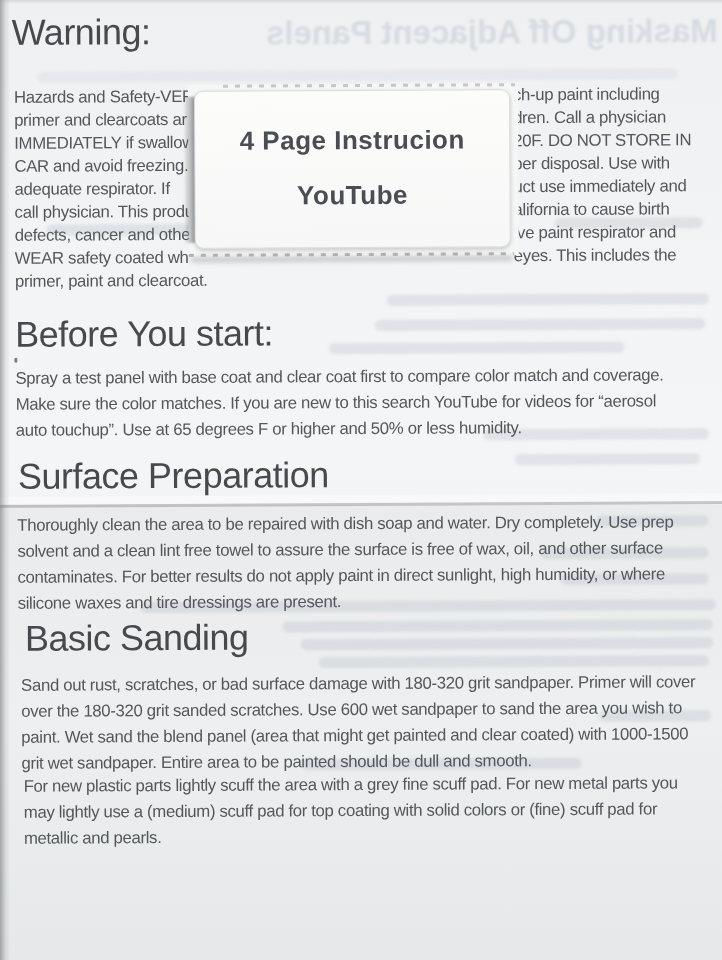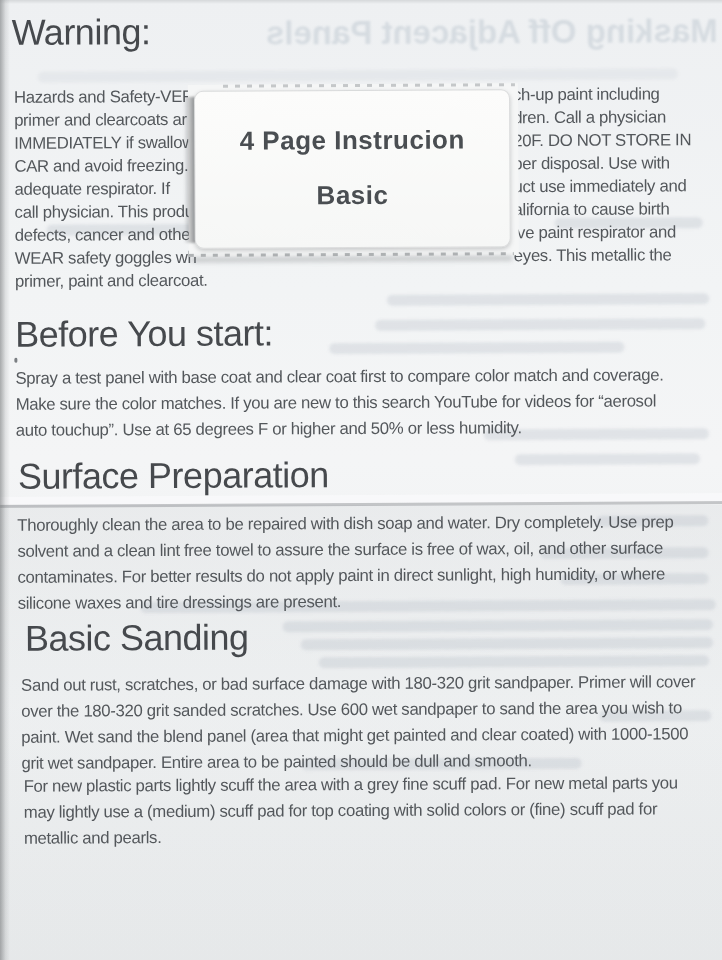--- a/index.html
+++ b/index.html
@@ -112,34 +112,34 @@
     </div>
     <div class="wline" style="top:201px">
       <span class="wl">call physician. This produ</span>
       <span class="wr">alifornia to cause birth</span>
     </div>
     <div class="wline" style="top:224px">
       <span class="wl">defects, cancer and othe</span>
       <span class="wr">ive paint respirator and</span>
     </div>
     <div class="wline" style="top:247px">
-      <span class="wl">WEAR safety goggles wh</span>
-      <span class="wr">eyes. This metallic the</span>
+      <span class="wl">WEAR safety coated wh</span>
+      <span class="wr">eyes. This includes the</span>
     </div>
     <div class="wline" style="top:270px">
       <span class="wl">primer, paint and clearcoat.</span>
     </div>
 
     <div class="card"></div>
     <div class="perf" style="left:225px;top:84px;width:292px;opacity:.85"></div>
     <div class="sticker-shadow-left"></div>
     <div class="sticker-shadow-bottom"></div>
     <div class="sticker">
       <div class="t1">4 Page Instrucion</div>
-      <div class="t2">Basic</div>
+      <div class="t2">YouTube</div>
     </div>
     <div class="perf" style="left:190px;top:253px;width:325px;background:repeating-linear-gradient(90deg,#9fa3a5 0 5px,transparent 5px 12px);opacity:.8;filter:blur(.4px)"></div>
 
     <div class="h1" style="left:16px;top:312px">Before You start:</div>
     <div class="stray-mark"></div>
     <div class="para" style="left:16px;top:364px">
       <div class="body-line">Spray a test panel with base coat and clear coat first to compare color match and coverage.</div>
       <div class="body-line">Make sure the color matches.  If you are new to this search YouTube for videos for “aerosol</div>
       <div class="body-line">auto touchup”.  Use at 65 degrees F or higher and 50% or less humidity.</div>
     </div>

